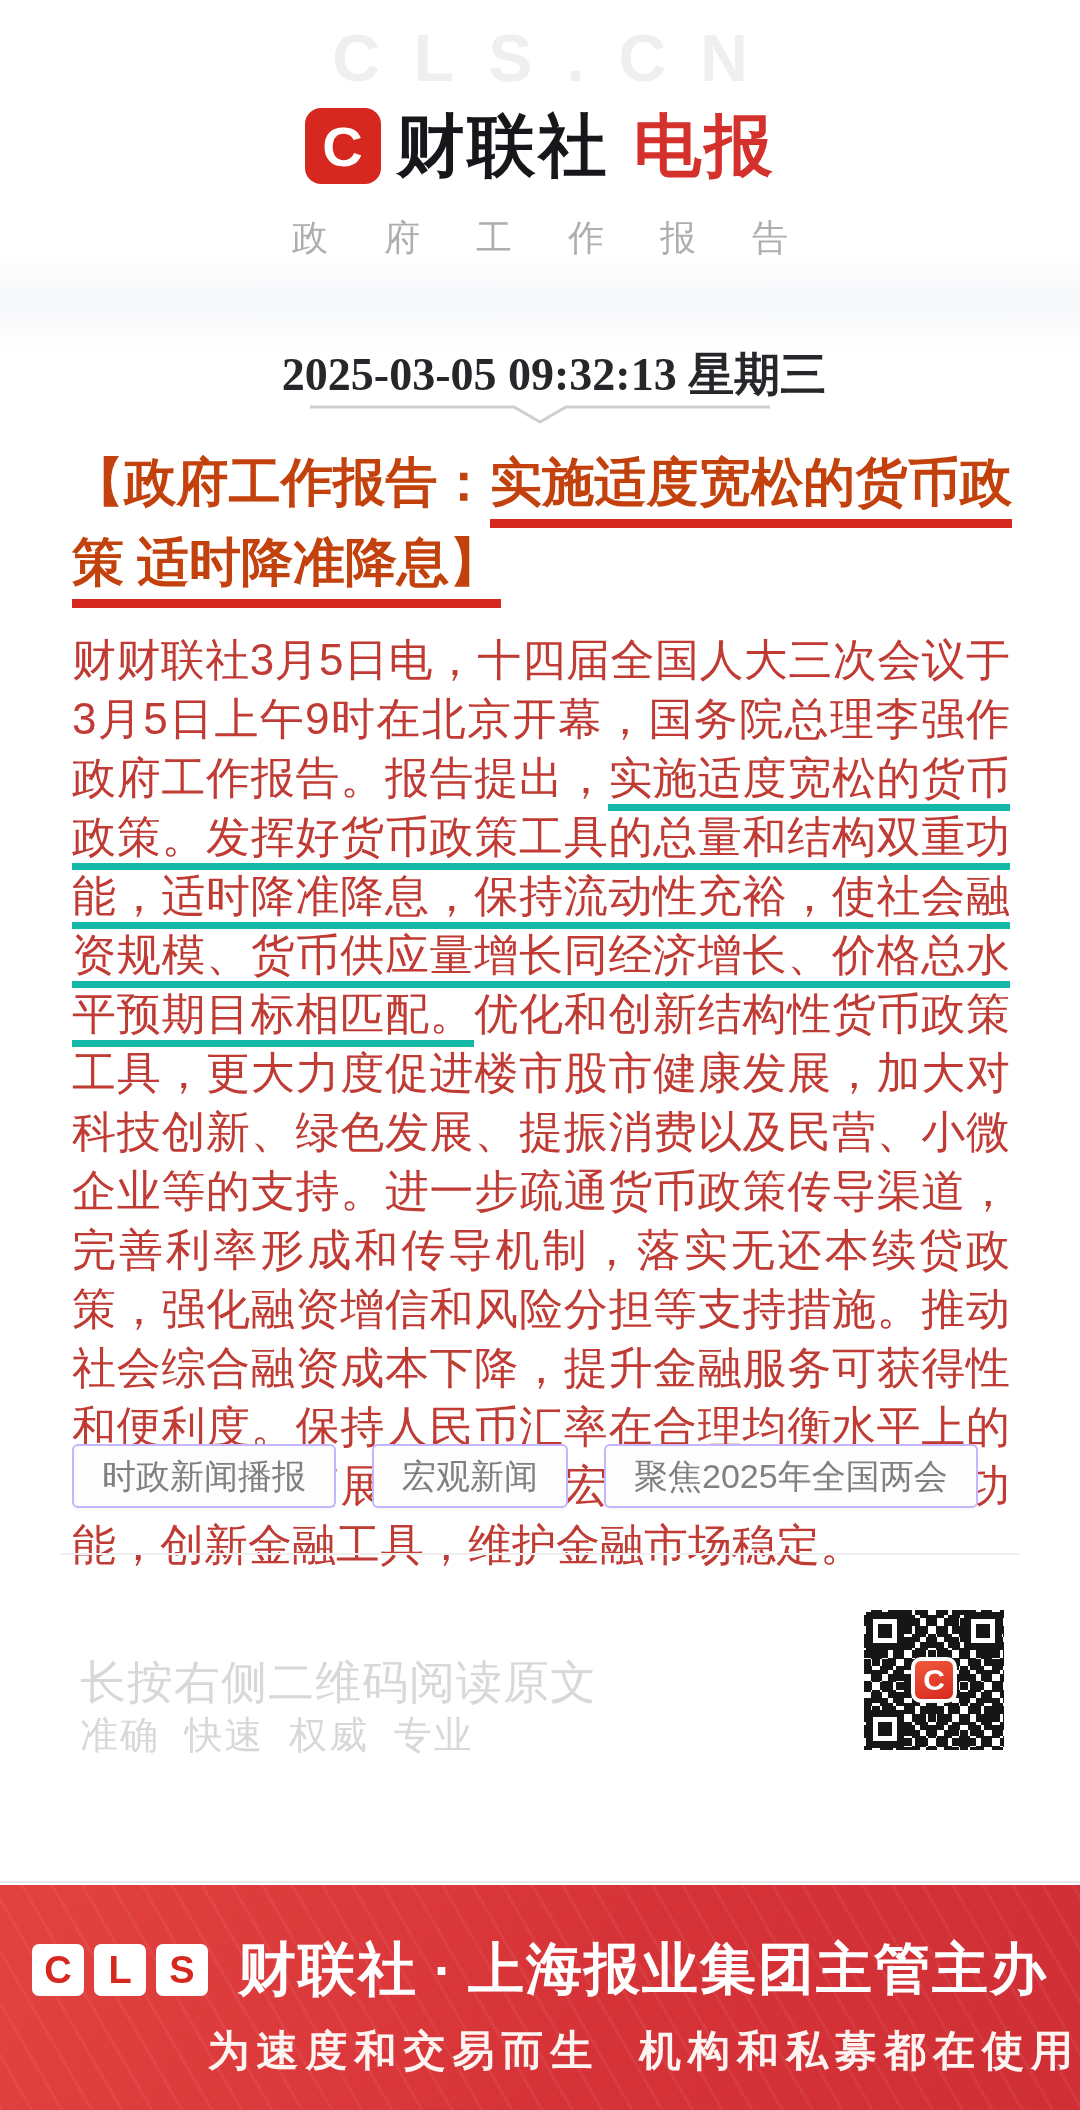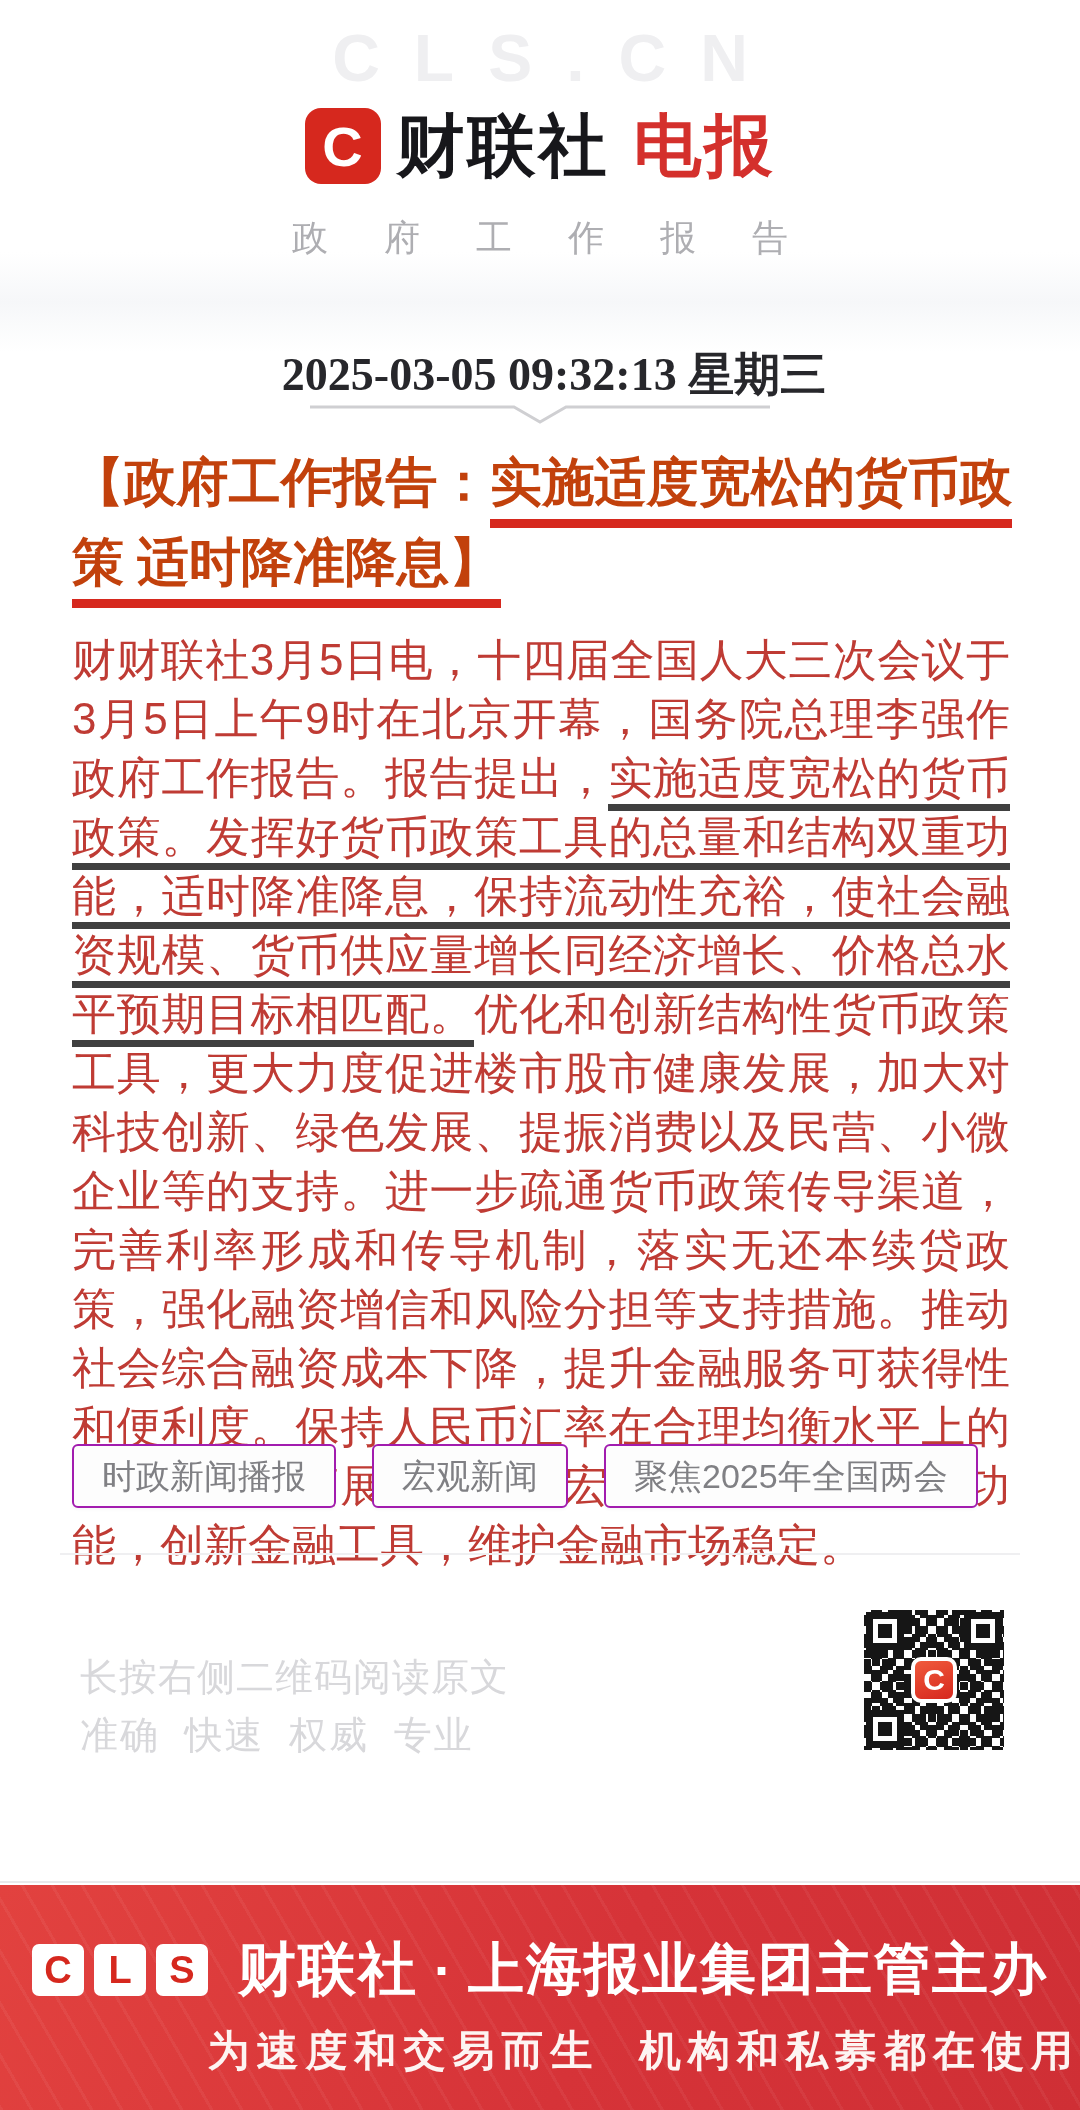--- a/index.html
+++ b/index.html
@@ -50,38 +50,38 @@
     font-size:52px; font-weight:900; line-height:80px; color:#c2410c;
     word-break:break-all; overflow-wrap:anywhere; text-align:justify;
   }
   .headline .seg-underline { border-bottom:9px solid #d6281e; padding-bottom:8px; }
   
   .body-text {
     position:absolute; top:630px; left:72px; width:938px;
     font-size:44px; line-height:59px; color:#bf3b34;
     word-break:break-all; overflow-wrap:anywhere; text-align:justify;
   }
-  .body-text .seg-underline { border-bottom:7px solid #404040; padding-bottom:2px; }
+  .body-text .seg-underline { border-bottom:7px solid #14b8a6; padding-bottom:2px; }
   
   .tags-row {
     position:absolute; top:1444px; left:72px;
     display:flex; gap:36px; align-items:center;
   }
   .tag {
-    border:2px solid #a21caf; background:#fdfdfd; border-radius:6px;
+    border:2px solid #c4b5fd; background:#fdfdfd; border-radius:6px;
     padding:13px 28px; font-size:34px; color:#808084; line-height:1;
     box-shadow:0 2px 3px rgba(0,0,0,0.03);
   }
   .section-divider {
     position:absolute; top:1553px; left:60px; width:960px; height:2px; background:#efeff1;
   }
   
   .footer-note-1 {
     position:absolute; top:1652px; left:80px;
-    font-size:38px; color:#d8d8db; letter-spacing:1px;
+    font-size:46px; color:#d8d8db; letter-spacing:1px;
   }
   .footer-note-2 {
     position:absolute; top:1710px; left:80px;
     font-size:38px; color:#d8d8db; letter-spacing:2px; word-spacing:12px;
   }
   .qr {
     position:absolute; left:858px; top:1604px; width:152px; height:152px;
     background:#ffffff; padding:6px;
   }
   .qr-pattern {

